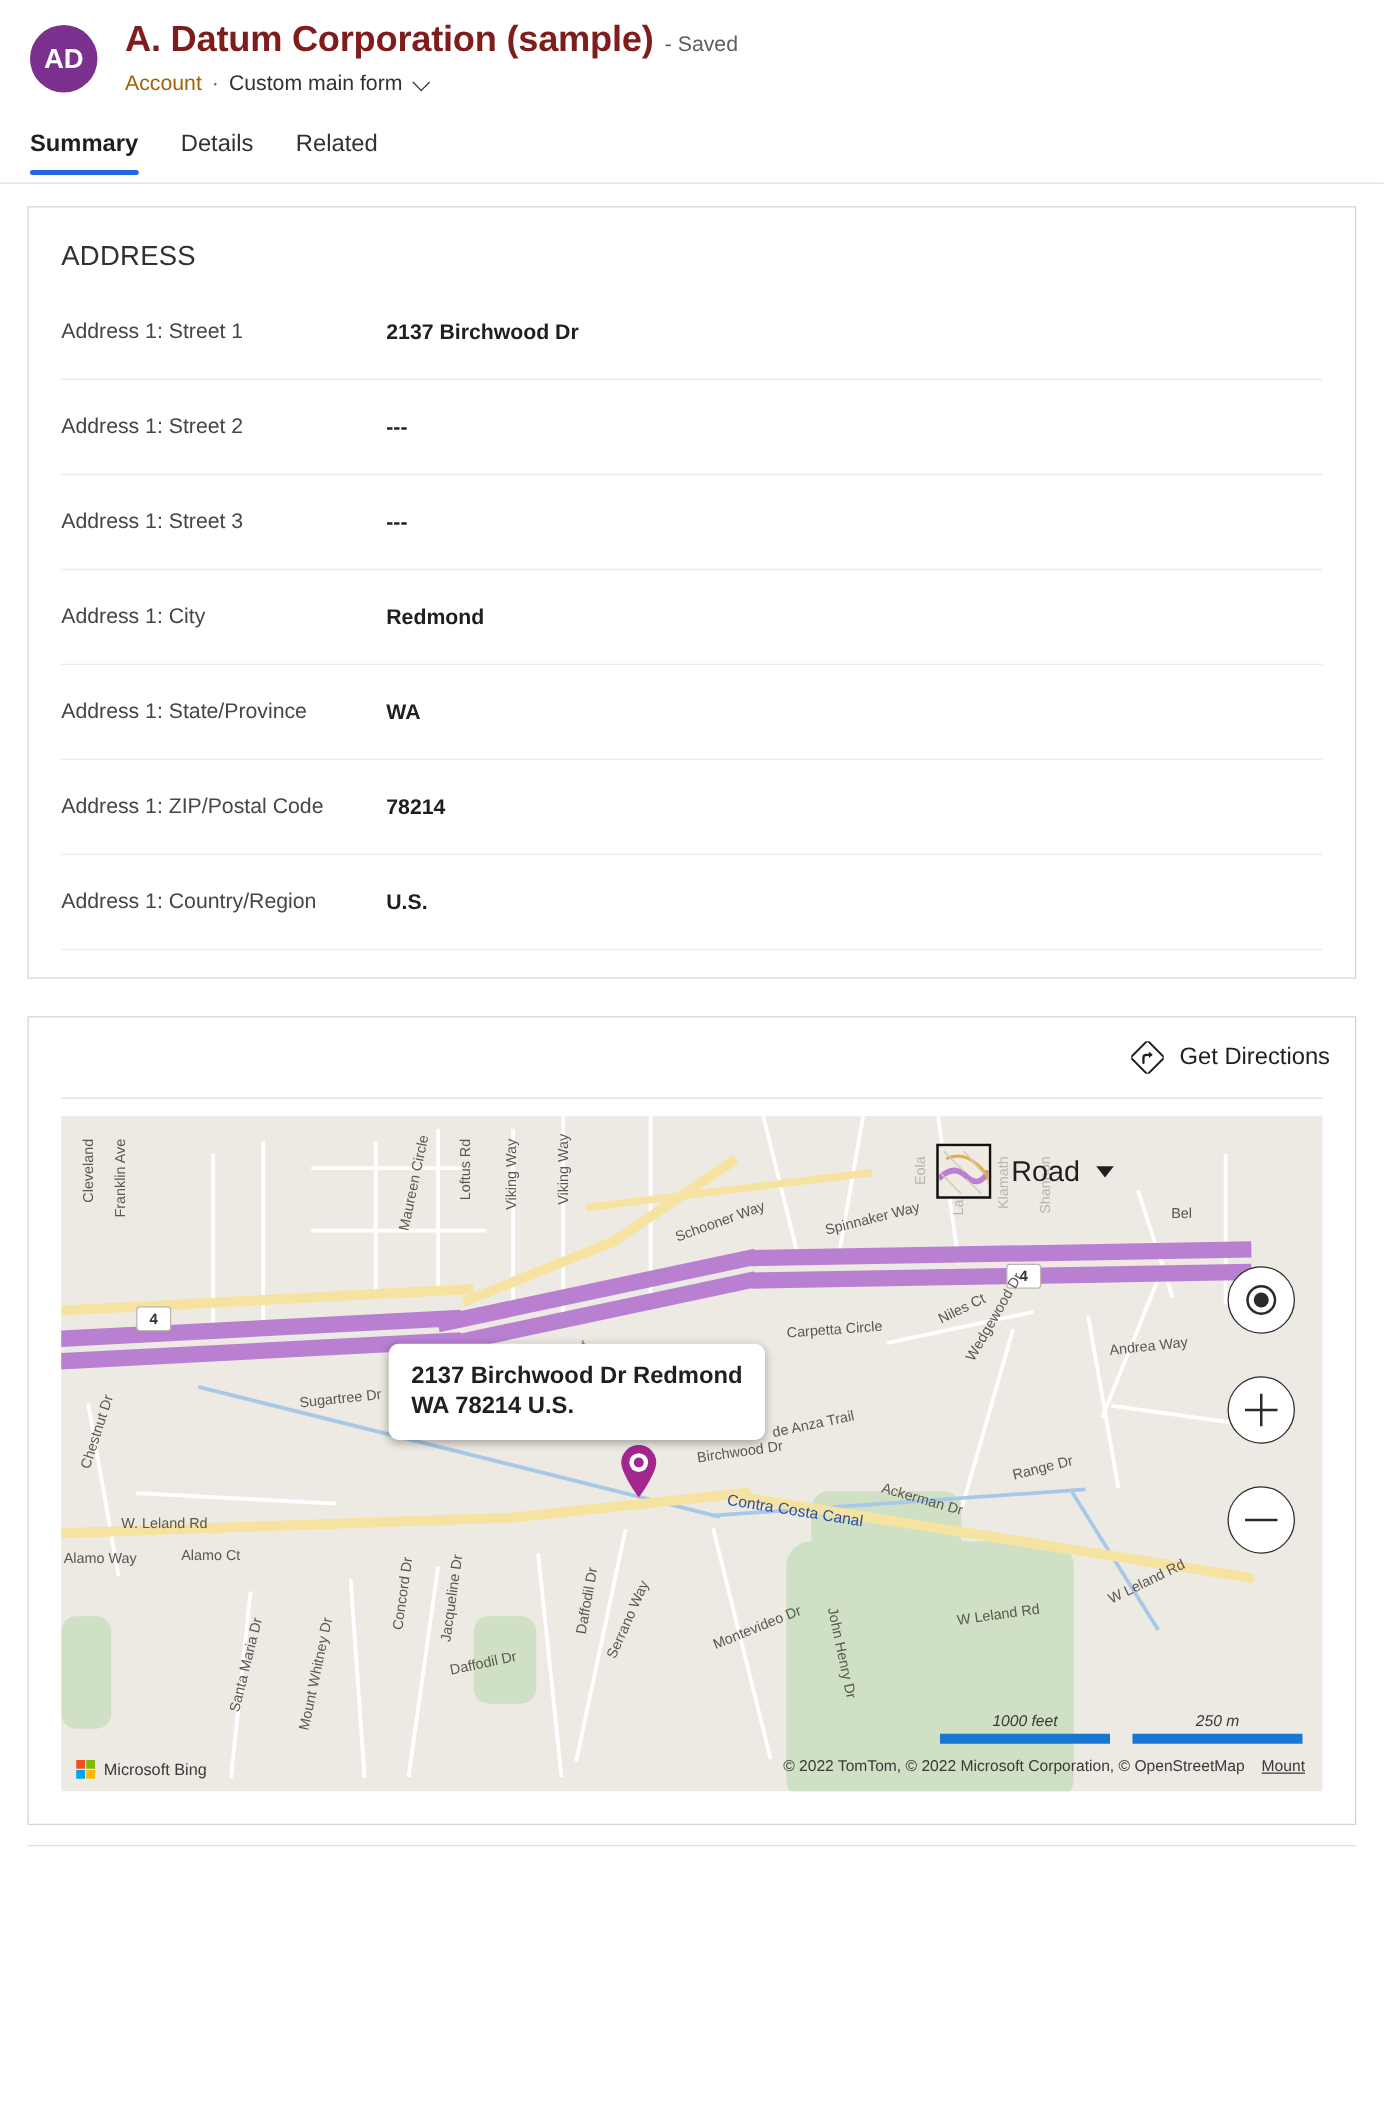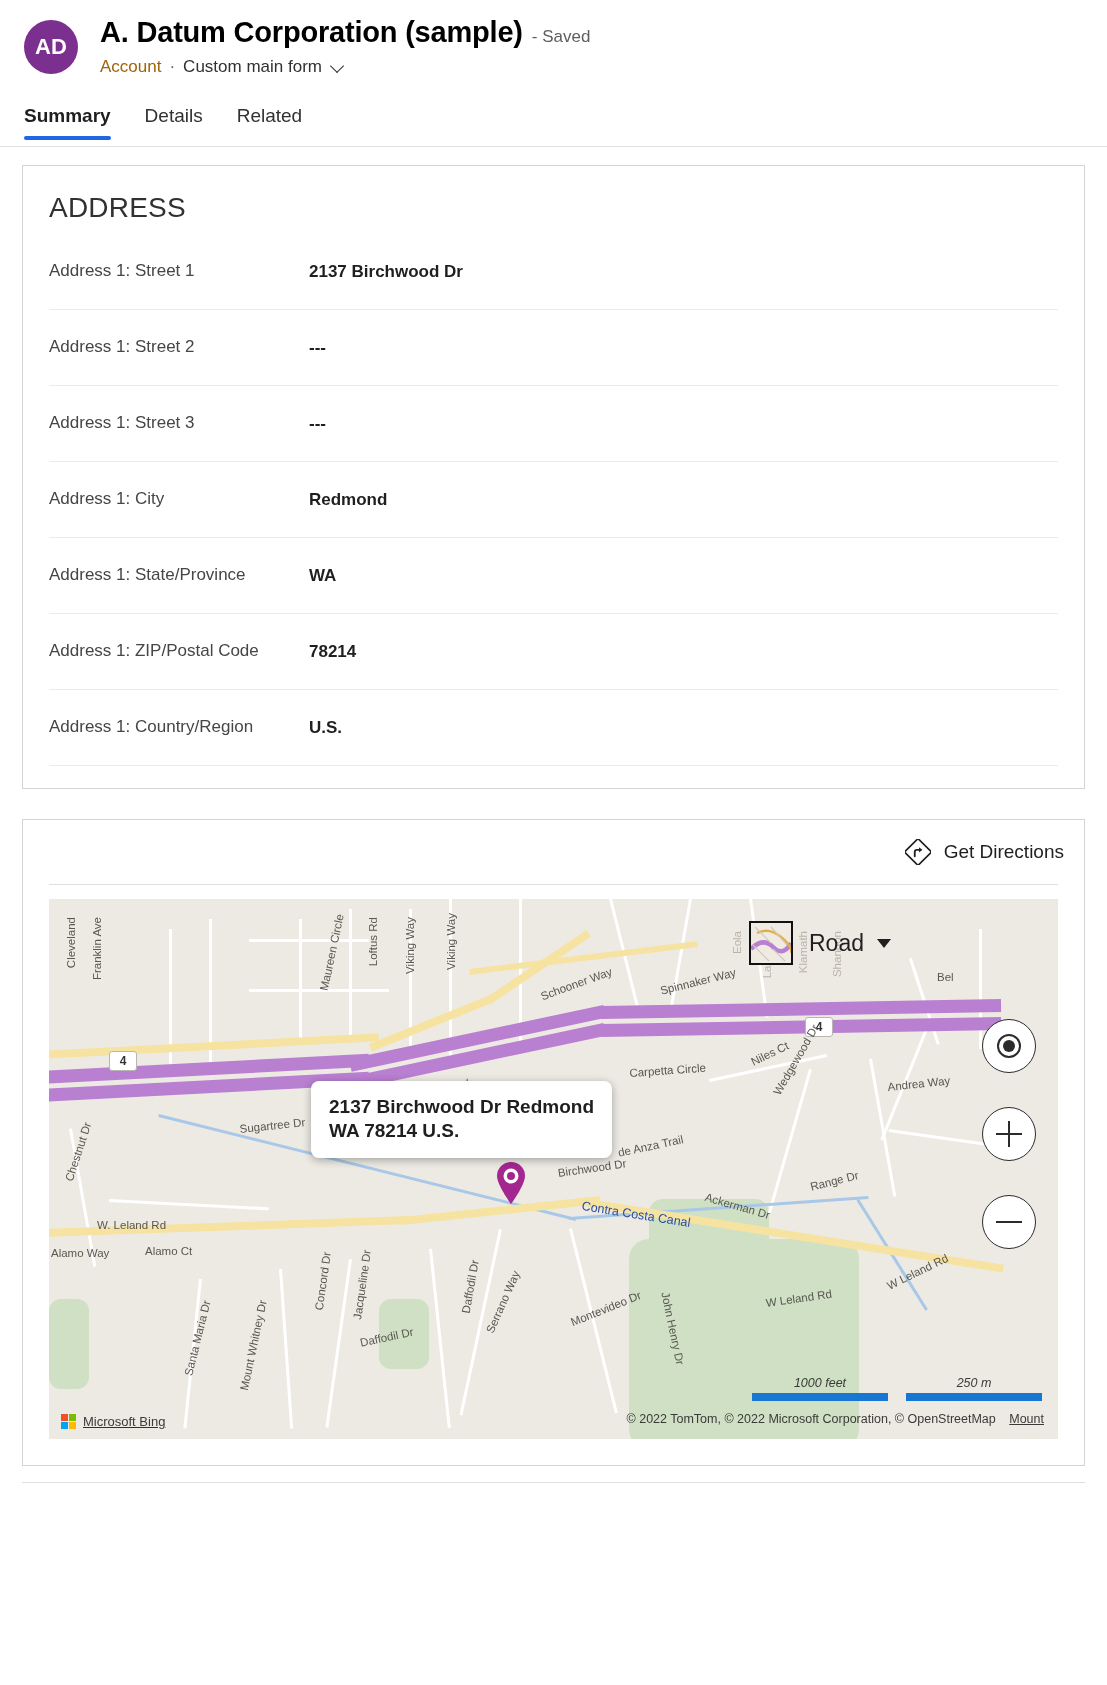--- a/index.html
+++ b/index.html
@@ -17,21 +17,21 @@
   .header-row { display:flex; align-items:flex-start; padding:0 24px; }
   .avatar {
     width:54px; height:54px; border-radius:50%;
     background:#7B2F8E;
     color:#fff; font-size:22px; font-weight:600;
     display:flex; align-items:center; justify-content:center;
     flex:0 0 auto; margin-top:4px;
   }
   .title-block { margin-left:22px; }
   .title-line { display:flex; align-items:baseline; }
-  .rec-title { font-size:29px; font-weight:700; color:#000000; letter-spacing:-0.2px; }
+  .rec-title { font-size:29px; font-weight:700; color:#7f1d1d; letter-spacing:-0.2px; }
   .saved { font-size:17px; color:#605e5c; margin-left:9px; font-weight:400; }
   .subtitle-line { margin-top:8px; display:flex; align-items:center; font-size:17px; color:#323130; }
   .sub-entity { color:#a16207;text-align:center; }
   .sub-dot { margin:0 8px; color:#605e5c; }
   .sub-form { color:#323130; }
   .chev {
     display:inline-block; margin-left:10px; width:13px; height:13px;
     position:relative; top:-1px;
   }
   .chev::before {
@@ -54,21 +54,21 @@
   }
   .header-rule { height:1px; background:#e1dfdd; margin-top:6px; }
 
   
   .card {
     margin:18px 22px 0 22px;
     border:1px solid #d6d4d2;
     background:#fff;
   }
   .section-title {
-    font-size:28px; color:#323130; font-weight:400;
+    font-size:22px; color:#323130; font-weight:400;
     padding:26px 0 10px 26px; letter-spacing:0.2px;
   }
   .field-table { padding:0 26px 22px 26px; }
   .field-row {
     display:flex; align-items:center;
     min-height:76px;
     border-bottom:1px solid #edebe9;
     padding:10px 0;
   }
   .field-row:last-child { border-bottom:1px solid #edebe9; }
@@ -173,21 +173,21 @@
     position:absolute; left:262px; top:182px;
     background:#fff; border-radius:8px;
     box-shadow:0 2px 8px rgba(0,0,0,.32);
     padding:14px 18px; max-width:400px;
   }
   .bubble-text { font-size:19px; font-weight:700; color:#201f1e; line-height:1.28; }
 
   
   .bing-brand {
     position:absolute; left:12px; bottom:10px;
-    display:flex; align-items:flex-end;text-decoration:underline;
+    display:flex; align-items:flex-end;
   }
   .ms-logo { width:15px; height:15px; display:grid; grid-template-columns:1fr 1fr; grid-gap:1.5px; }
   .ms-logo i { display:block; }
   .bing-text { font-size:13px; color:#3b3a38; margin-left:7px; }
   .attrib {
     position:absolute; right:14px; bottom:13px;
     font-size:12.5px; color:#3b3a38; white-space:nowrap;
   }
   .attrib u { text-decoration:underline; }
   .scales { position:absolute; right:16px; bottom:38px; display:flex; }

